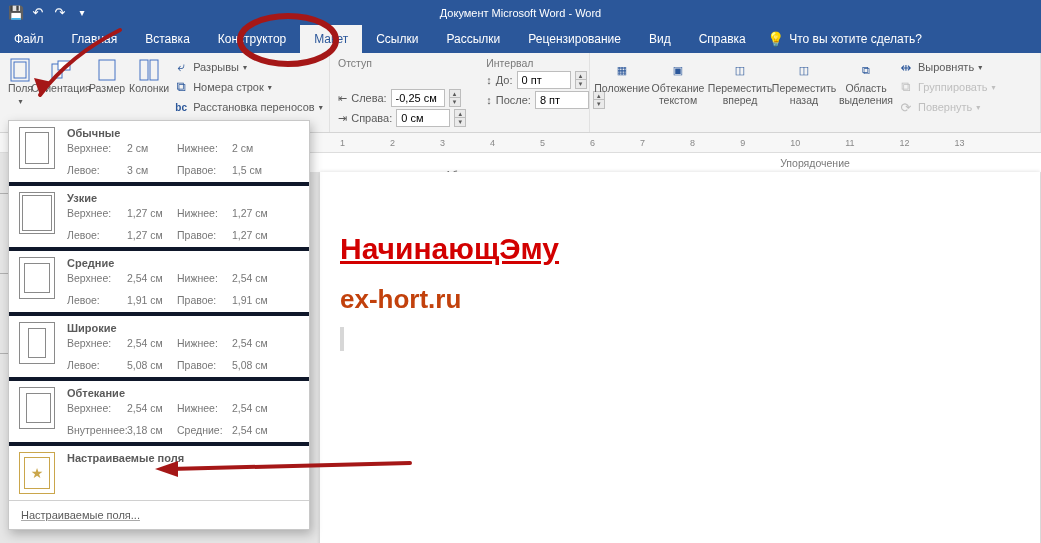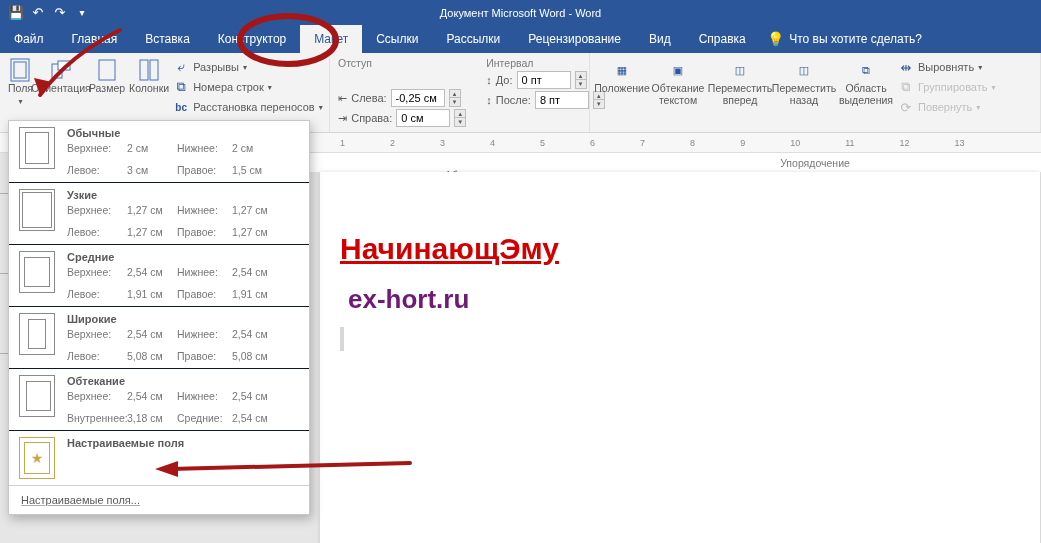--- a/index.html
+++ b/index.html
@@ -29,26 +29,26 @@
   .spin-input { width: 54px; height: 18px; border: 1px solid #bdbdbd; background: #fff; font-size: 11px; padding: 0 4px; text-align: left; }
   .spin-btns { display: flex; flex-direction: column; }
   .spin-btn { width: 12px; height: 9px; background: #eaeaea; border: 1px solid #bdbdbd; font-size: 7px; line-height: 7px; text-align: center; cursor: pointer; }
   .spin-btn + .spin-btn { border-top: none; }
 
   .ruler { height: 20px; background: #f7f7f7; border-bottom: 1px solid #ddd; font-size: 9px; color: #888; display: flex; align-items: center; padding-left: 340px; gap: 45px; }
 
   .canvas { position: absolute; left: 20px; top: 172px; right: 0; bottom: 0; background: #e6e6e6; text-decoration: underline; }
   .page { position: absolute; left: 300px; top: 0; width: 720px; height: 400px; background: #fff; box-shadow: 0 0 4px rgba(0,0,0,0.15); }
   .doc-title { position: absolute; left: 20px; top: 60px; font-size: 30px; font-weight: bold; color: #d20000; text-decoration: underline; }
-  .doc-sub   { position: absolute; left: 20px; top: 112px; font-size: 26px; font-weight: bold; color: #701a75; margin-left: 8px; }
+  .doc-sub   { position: absolute; left: 20px; top: 112px; font-size: 26px; font-weight: bold; color: #c2410c; }
   .cursor-mark { position: absolute; left: 20px; top: 155px; width: 4px; height: 24px; background: #d7d7d7; }
 
   
   .margins-dropdown { position: absolute; left: 8px; top: 120px; width: 302px; background: #fff; border: 1px solid #c8c8c8; box-shadow: 2px 4px 10px rgba(0,0,0,0.25); font-size: 11px; color: #5a5a5a; z-index: 50; }
-  .margin-opt { display: flex; padding: 6px 10px; border-bottom: 1px solid #0f172a; cursor: pointer; }
+  .margin-opt { display: flex; padding: 6px 10px; border-bottom: 4px solid #0f172a; cursor: pointer; }
   .opt-icon { width: 36px; height: 42px; border: 1px solid #8a8a8a; margin-right: 12px; position: relative; background: #fff; flex-shrink: 0; }
   .opt-icon::after { content: ""; position: absolute; border: 1px solid #8a8a8a; }
   .opt-normal::after  { left:5px; top:4px; right:5px; bottom:4px; }
   .opt-narrow::after  { left:2px; top:2px; right:2px; bottom:2px; }
   .opt-moderate::after{ left:4px; top:5px; right:4px; bottom:5px; }
   .opt-wide::after    { left:8px; top:5px; right:8px; bottom:5px; }
   .opt-mirrored::after{ left:6px; top:5px; right:3px; bottom:5px; }
   .opt-custom-ic::after{ left:4px; top:4px; right:4px; bottom:4px; border-color:#caa64b; }
   .opt-custom-ic { border-color:#caa64b; }
   .opt-custom-ic .star { position:absolute; left:50%; top:50%; transform:translate(-50%,-50%); color:#caa64b; font-size:14px; }

